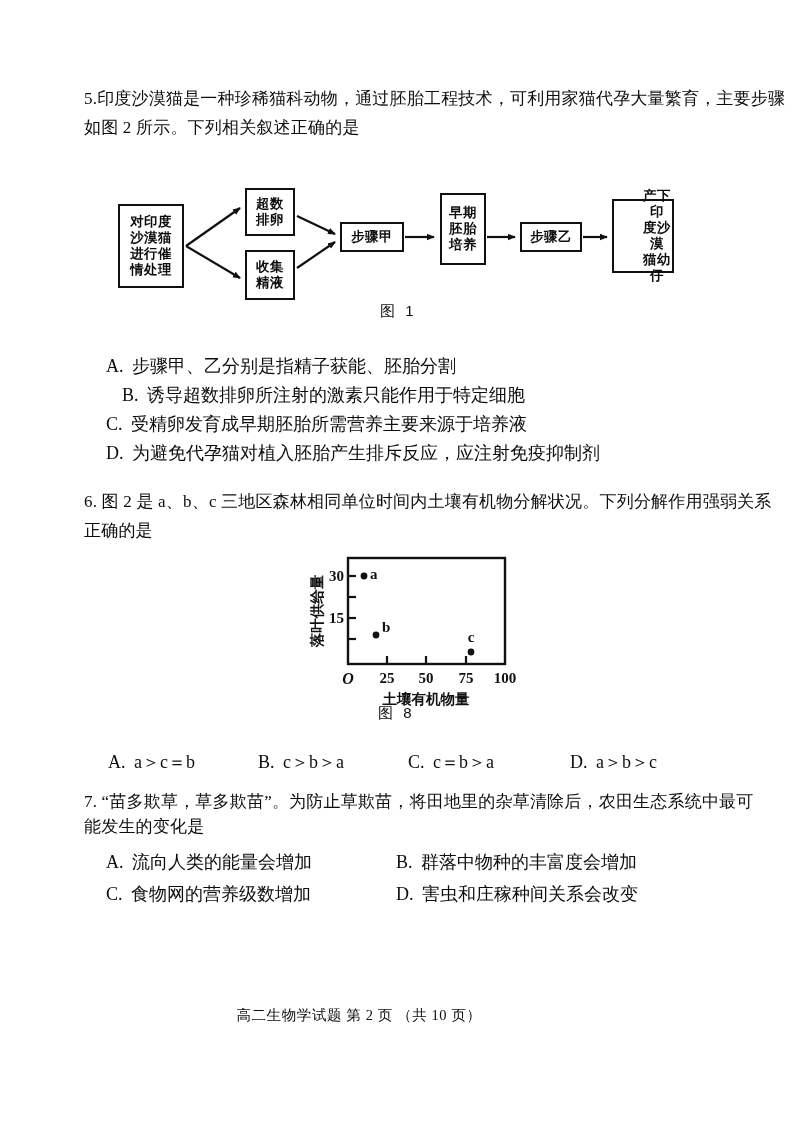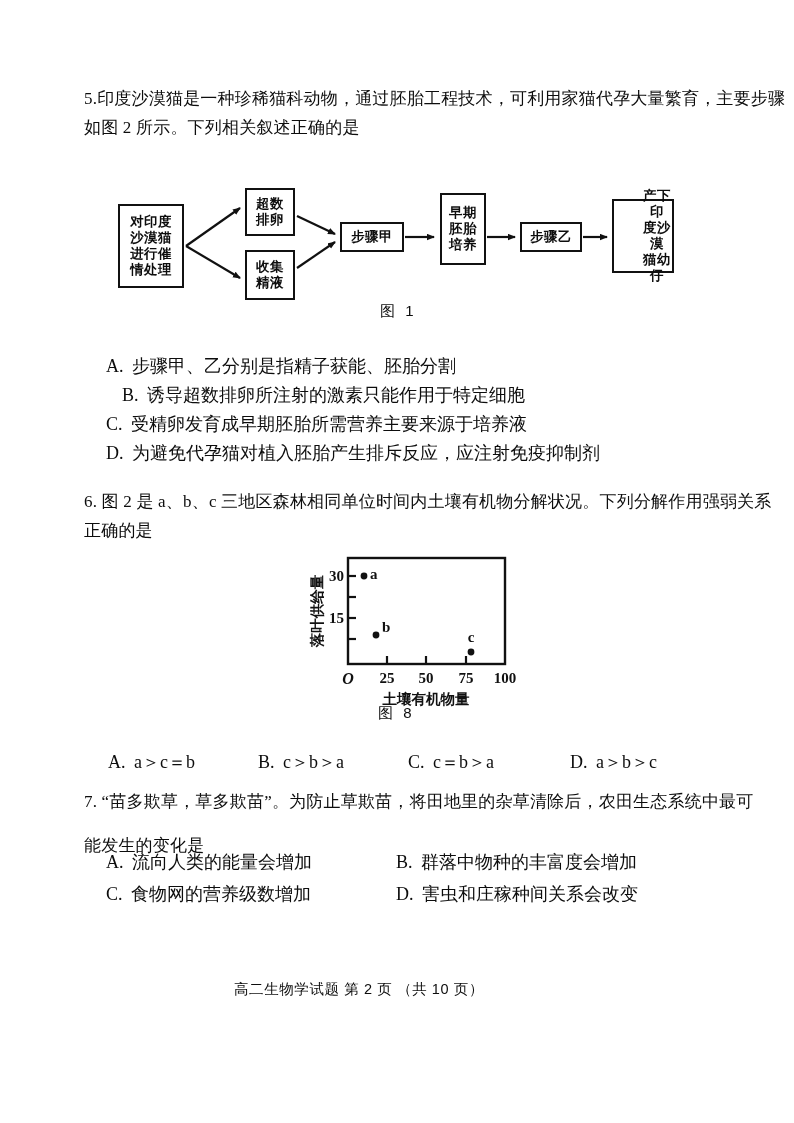--- a/index.html
+++ b/index.html
@@ -86,26 +86,26 @@
     top: 552px;
     width: 230px;
     height: 170px;
   }
   #figure2 svg { position: absolute; left: 0; top: 0; }
 
   
   #footer {
     position: absolute;
     left: 0;
-    top: 980px;
+    top: 1006px;
     width: 718px;
     text-align: center;
     font-size: 14.5px;
     letter-spacing: 0.6px;
-    font-family: Liberation Sans, sans-serif;
+    font-family: Liberation Serif, serif;
   }
 </style>
 </head>
 <body>
 
 <div class="page">
 
   <div class="qtext" style="left:84px; top:84px;">5.印度沙漠猫是一种珍稀猫科动物，通过胚胎工程技术，可利用家猫代孕大量繁育，主要步骤</div>
   <div class="qtext" style="left:84px; top:113px;">如图 2 所示。下列相关叙述正确的是</div>
 
@@ -256,21 +256,21 @@
   <div class="opt" style="left:408px; top:748px;">
     <span class="opt-label">C.</span>
     <span>c＝b＞a</span>
   </div>
   <div class="opt" style="left:570px; top:748px;">
     <span class="opt-label">D.</span>
     <span>a＞b＞c</span>
   </div>
 
   <div class="qtext" style="left:84px; top:787px;">7. “苗多欺草，草多欺苗”。为防止草欺苗，将田地里的杂草清除后，农田生态系统中最可</div>
-  <div class="qtext" style="left:84px; top:831px;">能发生的变化是</div>
+  <div class="qtext" style="left:84px; top:812px;">能发生的变化是</div>
 
   <div class="opt" style="left:106px; top:848px;">
     <span class="opt-label">A.</span>
     <span>流向人类的能量会增加</span>
   </div>
   <div class="opt" style="left:396px; top:848px;">
     <span class="opt-label">B.</span>
     <span>群落中物种的丰富度会增加</span>
   </div>
   <div class="opt" style="left:106px; top:880px;">

